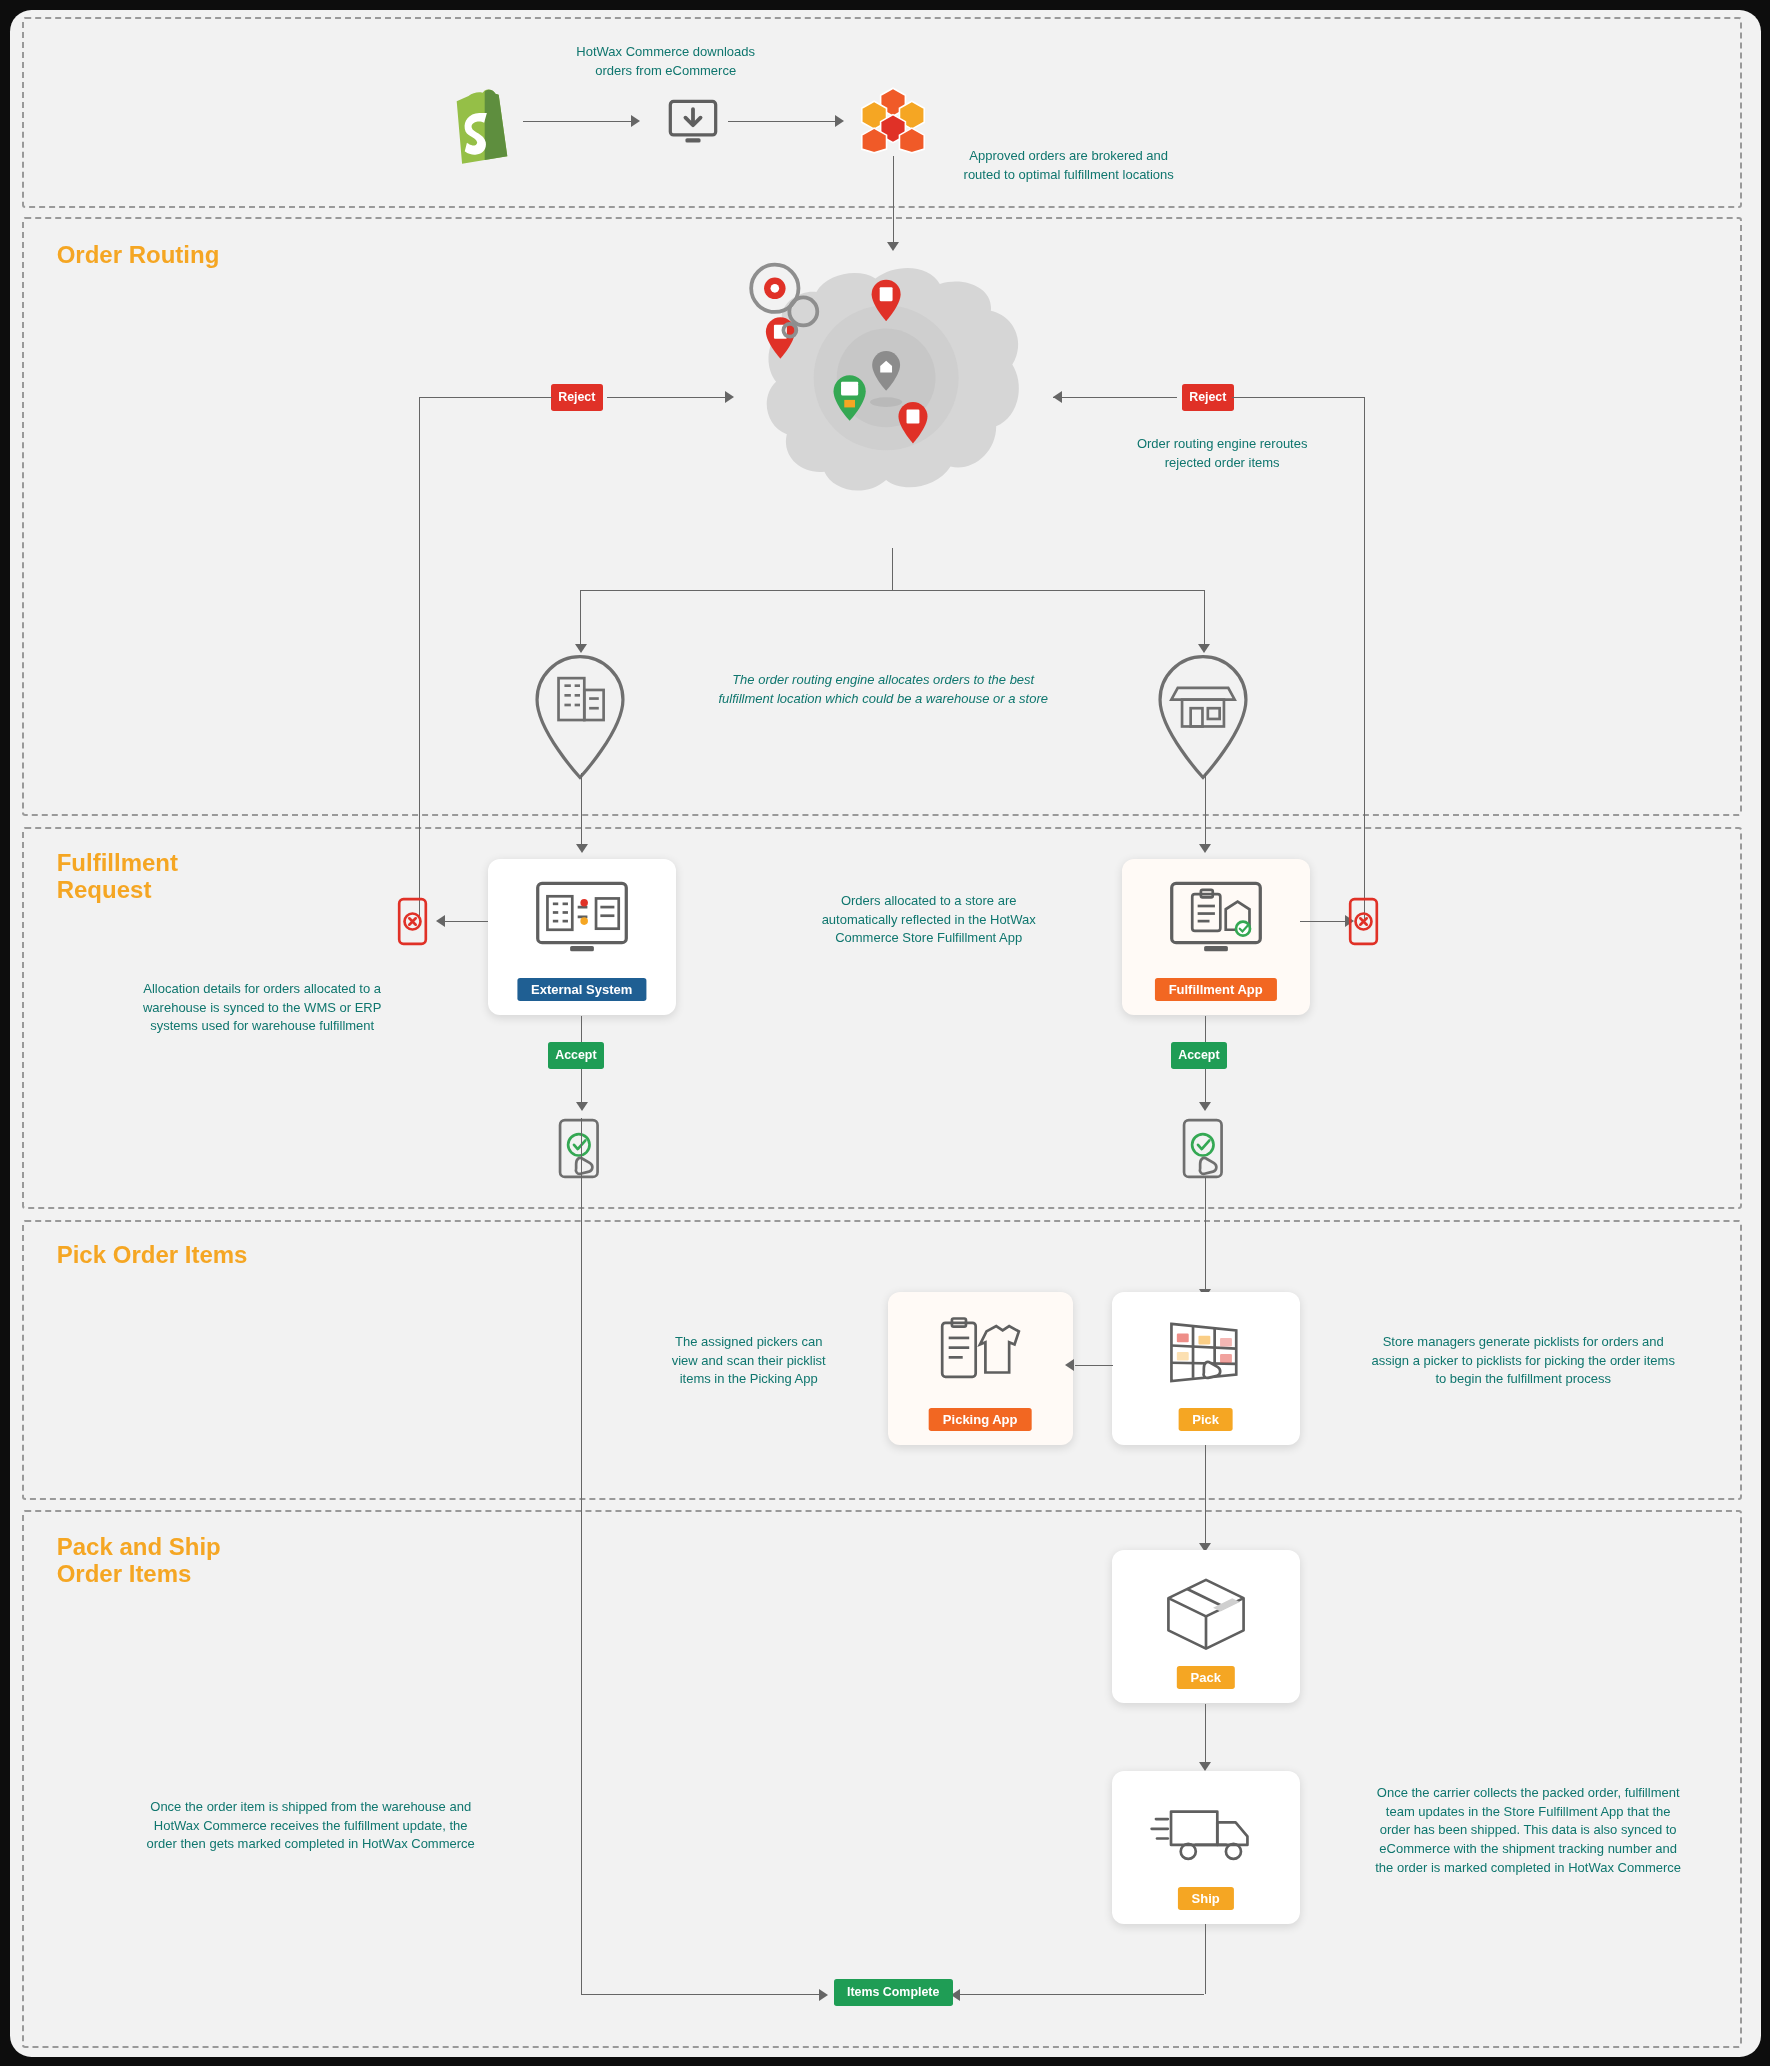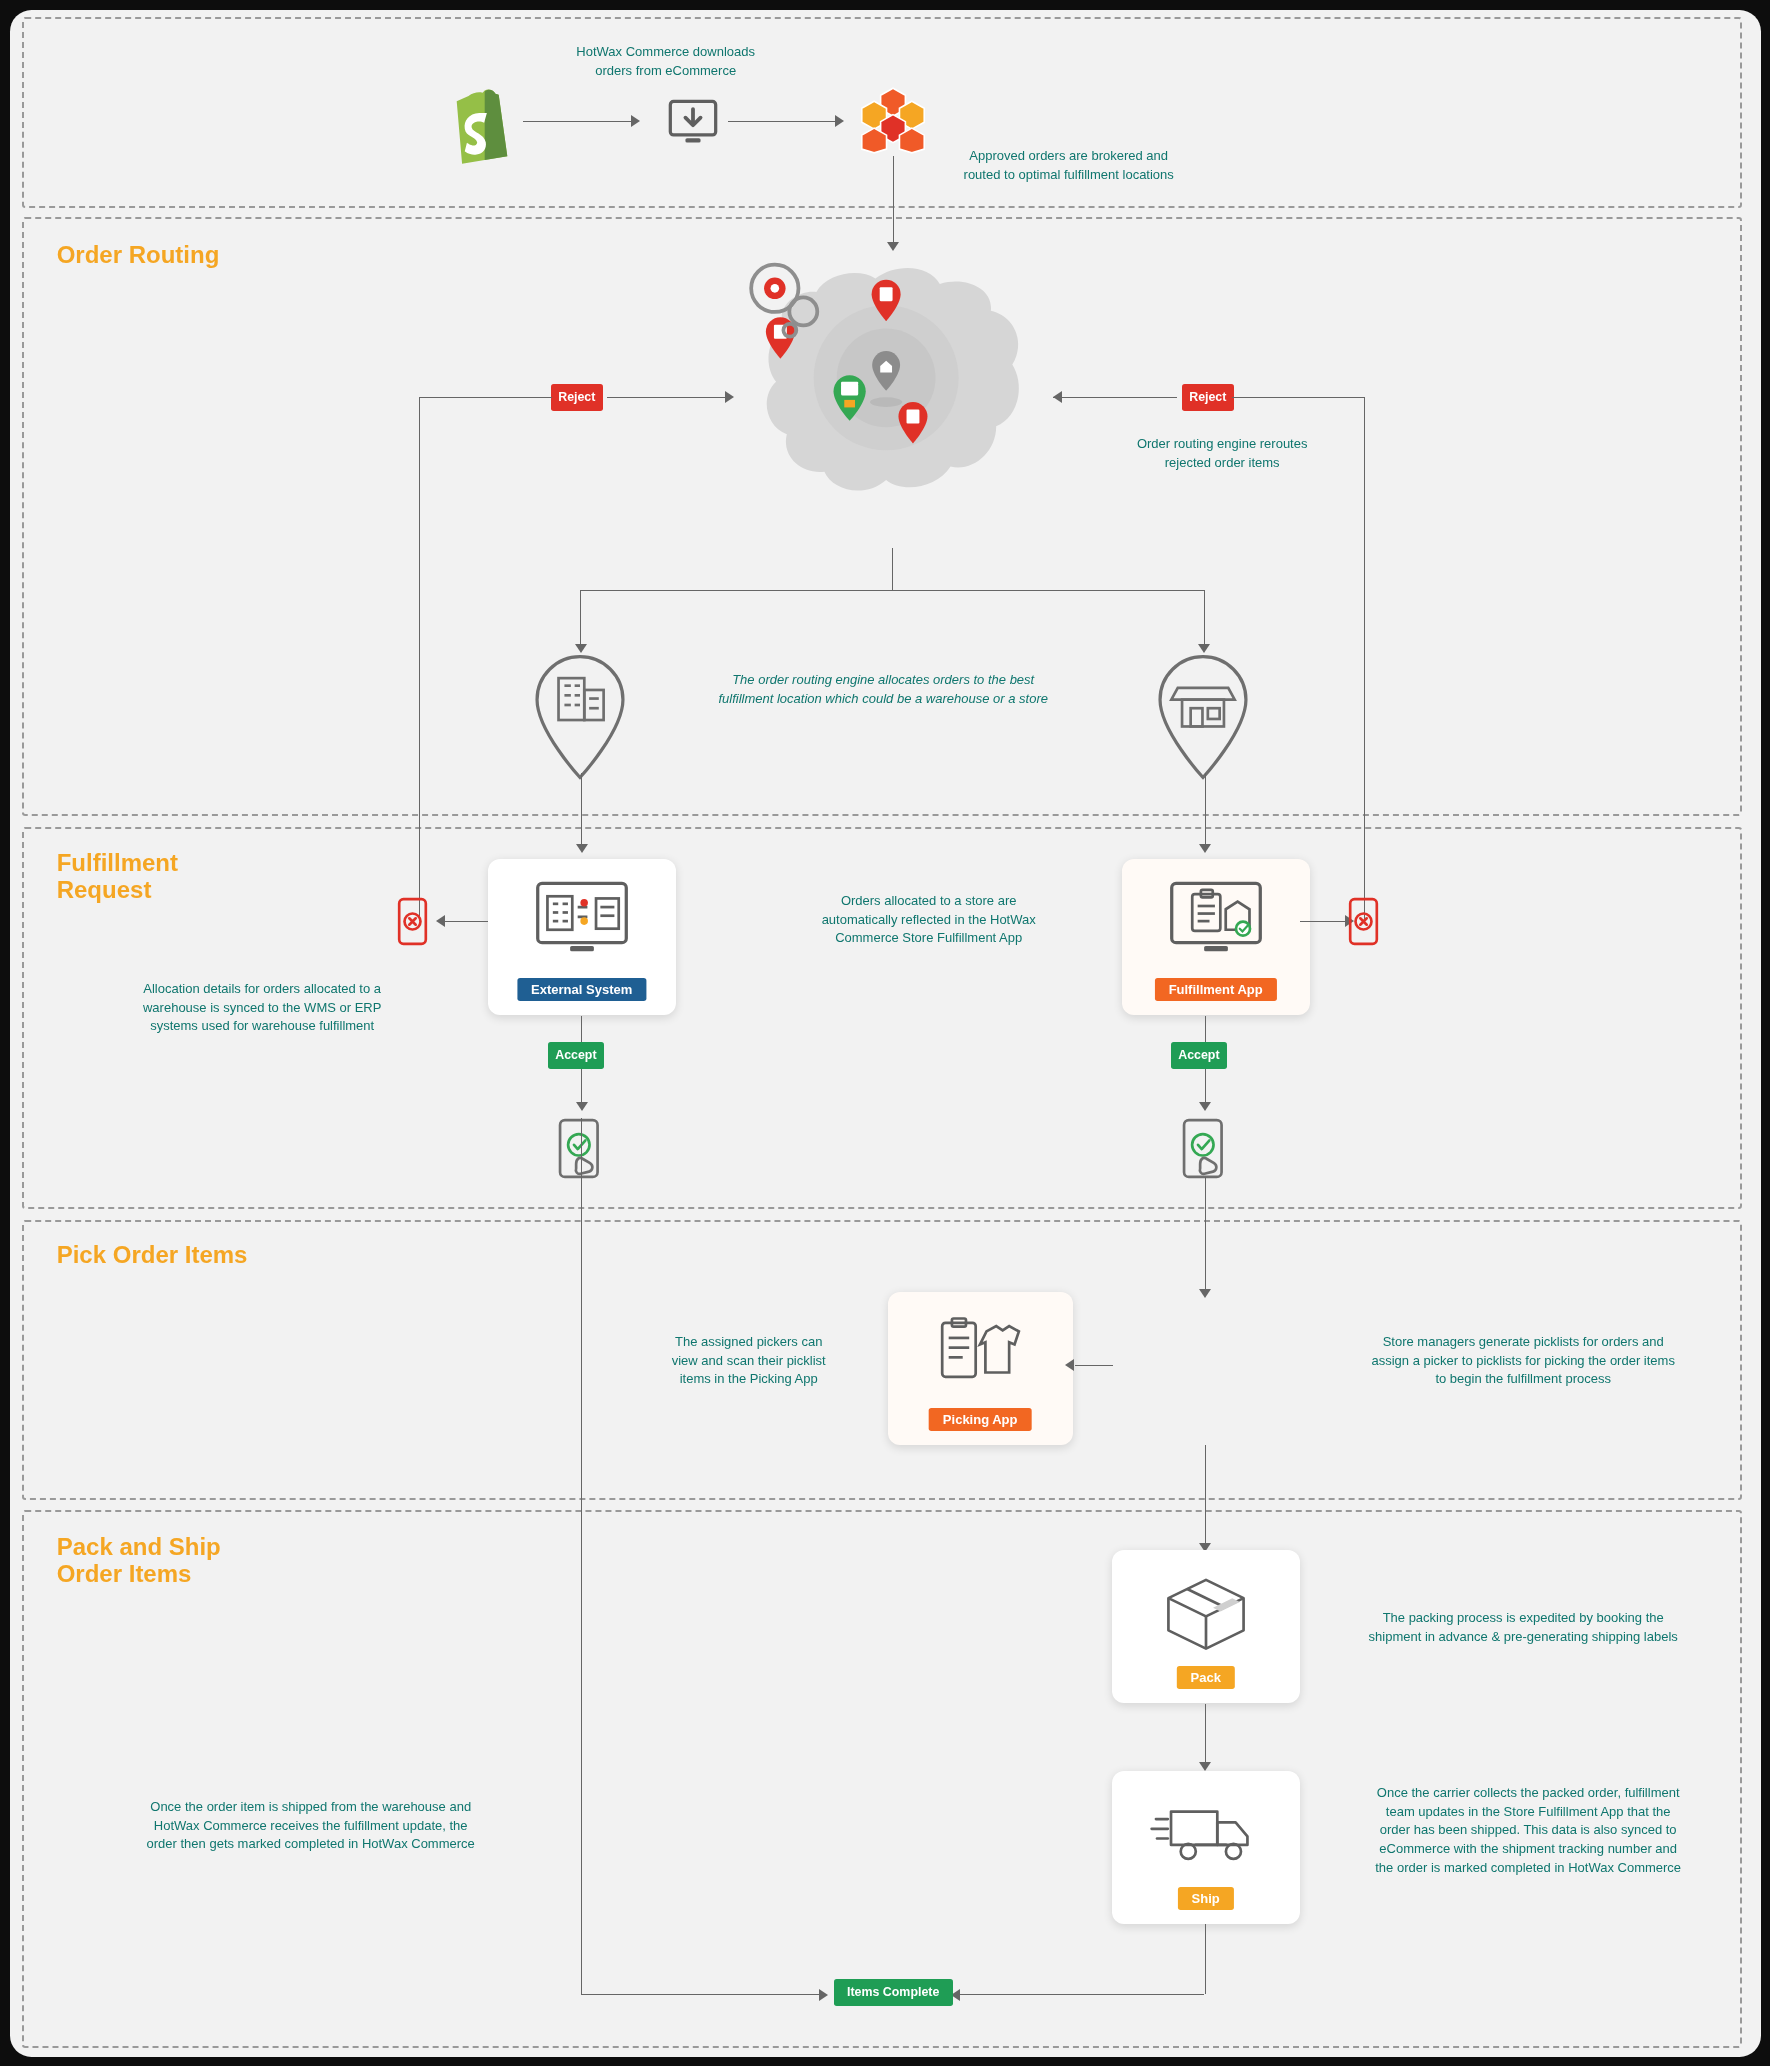--- a/index.html
+++ b/index.html
@@ -423,20 +423,40 @@
             <line x1="42" y1="48" x2="80" y2="48"></line>
             <line x1="42" y1="66" x2="80" y2="66"></line>
             <line x1="42" y1="84" x2="68" y2="84"></line>
             <path d="M112 36 l18 -10 l12 8 l12 -8 l18 10 l-8 24 l-10 -4 v56 h-44 v-56 l-10 4z"></path>
           </g>
         </svg>
       </div>
       <div class="card-label lbl-orange">Picking App</div>
     </div>
 
+    <div class="card" style="left:1102px; top:1282px; width:188px; height:153px;">
+      <div class="card-art">
+        <svg width="108" height="81" viewBox="0 0 200 150">
+          <g fill="none" stroke="#5f5f5f" stroke-width="5">
+            <path d="M36 22 l120 12 v82 l-120 12z"></path>
+            <line x1="36" y1="62" x2="156" y2="68"></line>
+            <line x1="36" y1="94" x2="156" y2="96"></line>
+            <line x1="76" y1="27" x2="76" y2="122"></line>
+            <line x1="116" y1="31" x2="116" y2="118"></line>
+          </g>
+          <rect x="46" y="40" width="22" height="16" rx="2" fill="#e03127" opacity="0.55"></rect>
+          <rect x="86" y="44" width="22" height="16" rx="2" fill="#f5a623" opacity="0.55"></rect>
+          <rect x="126" y="48" width="22" height="16" rx="2" fill="#e03127" opacity="0.35"></rect>
+          <rect x="46" y="74" width="22" height="16" rx="2" fill="#f5a623" opacity="0.35"></rect>
+          <rect x="126" y="78" width="22" height="16" rx="2" fill="#e03127" opacity="0.45"></rect>
+          <path d="M96 104 c0 -10 6 -14 12 -10 l14 8 c6 4 6 14 -2 16 l-16 4 c-6 1 -10 -4 -8 -10z" fill="#ffffff" stroke="#5f5f5f" stroke-width="5"></path>
+        </svg>
+      </div>
+      <div class="card-label lbl-amber">Pick</div>
+    </div>
 
     <div class="ln lnh" style="left:1065px; top:1355px; width:38px;"></div>
     <div class="arrow-left" style="left:1055px; top:1349px;"></div>
 
     <div class="note" style="left:626px; top:1323px; width:226px; white-space:pre-line;">The assigned pickers can
 view and scan their picklist
 items in the Picking App</div>
     <div class="note" style="left:1309px; top:1323px; width:409px; white-space:pre-line;">Store managers generate picklists for orders and
 assign a picker to picklists for picking the order items
 to begin the fulfillment process</div>
@@ -452,22 +472,20 @@
             <path d="M25 52 l70 34 l70 -34"></path>
             <line x1="95" y1="86" x2="95" y2="146"></line>
             <path d="M60 35 l70 34"></path>
           </g>
           <path d="M108 70 l36 -18 l14 7 l-36 18z" fill="#cfcfcf"></path>
         </svg>
       </div>
       <div class="card-label lbl-amber">Pack</div>
     </div>
 
-    <div class="note" style="left:1309px; top:1599px; width:409px; white-space:pre-line;">The packing process is expedited by booking the
-shipment in advance &amp; pre-generating shipping labels</div>
 
     <div class="ln lnv" style="left:1195px; top:1694px; height:62px;"></div>
     <div class="arrow-down" style="left:1189px; top:1752px;"></div>
 
     <div class="card" style="left:1102px; top:1761px; width:188px; height:153px;">
       <div class="card-art">
         <svg width="113" height="81" viewBox="0 0 210 150">
           <g fill="none" stroke="#5f5f5f" stroke-width="5" stroke-linejoin="round" stroke-linecap="round">
             <path d="M40 38 h86 v62 h-86z"></path>
             <path d="M126 58 h34 l22 26 v16 h-56z"></path>

